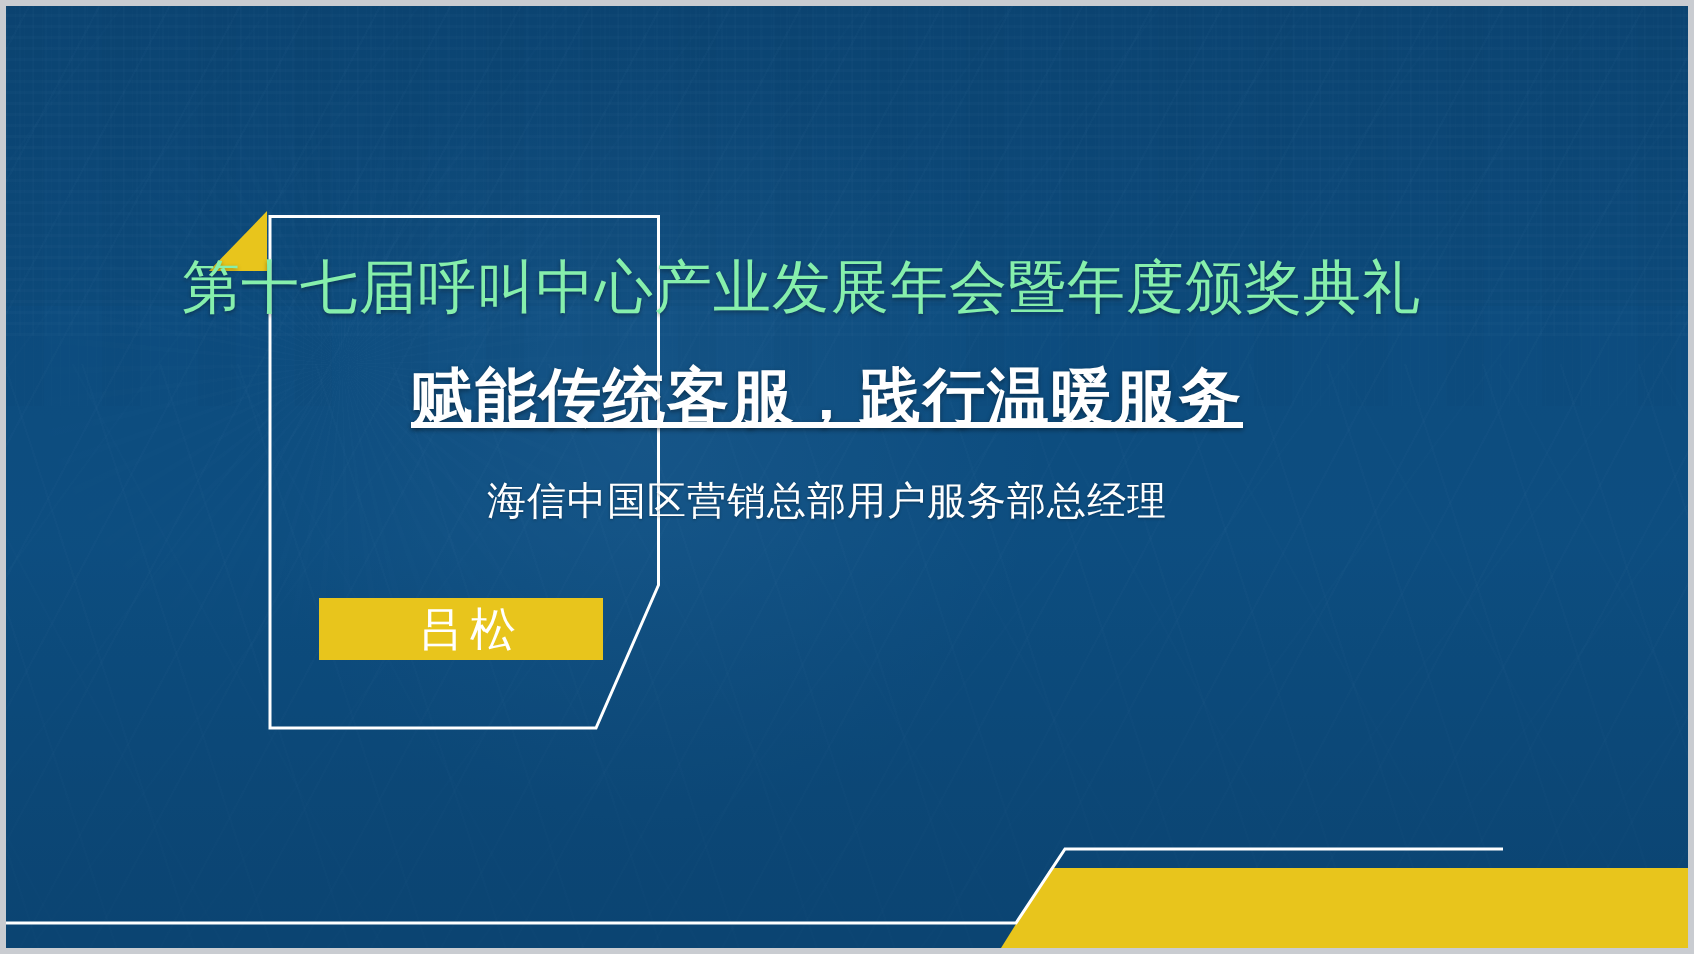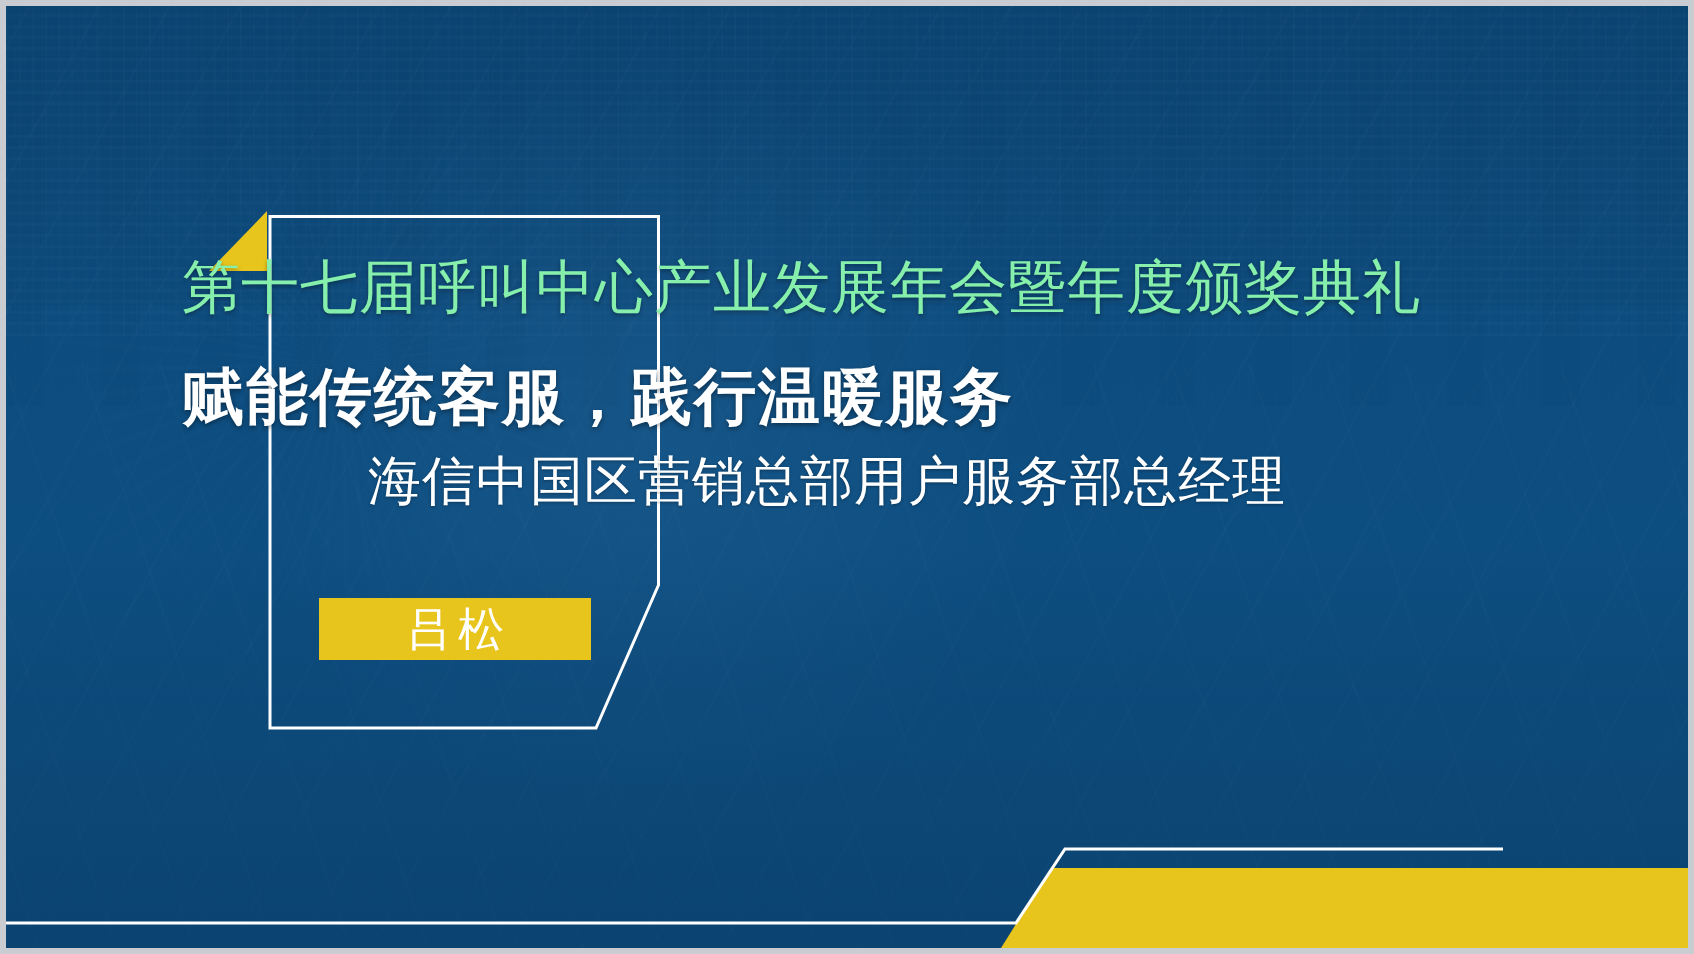--- a/index.html
+++ b/index.html
@@ -121,53 +121,55 @@
     line-height: 1.0;
     letter-spacing: 1px;
     white-space: nowrap;
     text-shadow: 0 2px 4px rgba(0,0,0,0.35);
   }
   .title-sub {
     position: absolute;
     left: 176px;
     top: 360px;
     width: 1290px;
-    text-align: left;
+    text-align: center;
     color: #ffffff;
     font-size: 62px;
     font-weight: bold;
     line-height: 1.0;
     letter-spacing: 2px;
     white-space: nowrap;
     text-shadow: 0 2px 5px rgba(0,0,0,0.40);
+    text-decoration: underline;
   }
   .title-role {
     position: absolute;
     left: 176px;
-    top: 448px;
+    top: 475px;
     width: 1290px;
     text-align: center;
     color: #ffffff;
-    font-size: 53px;
+    font-size: 39px;
     line-height: 1.0;
     letter-spacing: 1px;
     white-space: nowrap;
     text-shadow: 0 1px 3px rgba(0,0,0,0.32);
   }
 
   .name-badge {
     position: absolute;
     left: 313px;
     top: 592px;
     width: 272px;
     height: 62px;
     background: #e8c51c;
     display: flex;
     align-items: center;
     justify-content: center;
+    padding-left: 12px;
   }
   .name-badge span {
     color: #ffffff;
     font-size: 46px;
     letter-spacing: 6px;
     line-height: 1;
     padding-left: 6px;
   }
 
   

